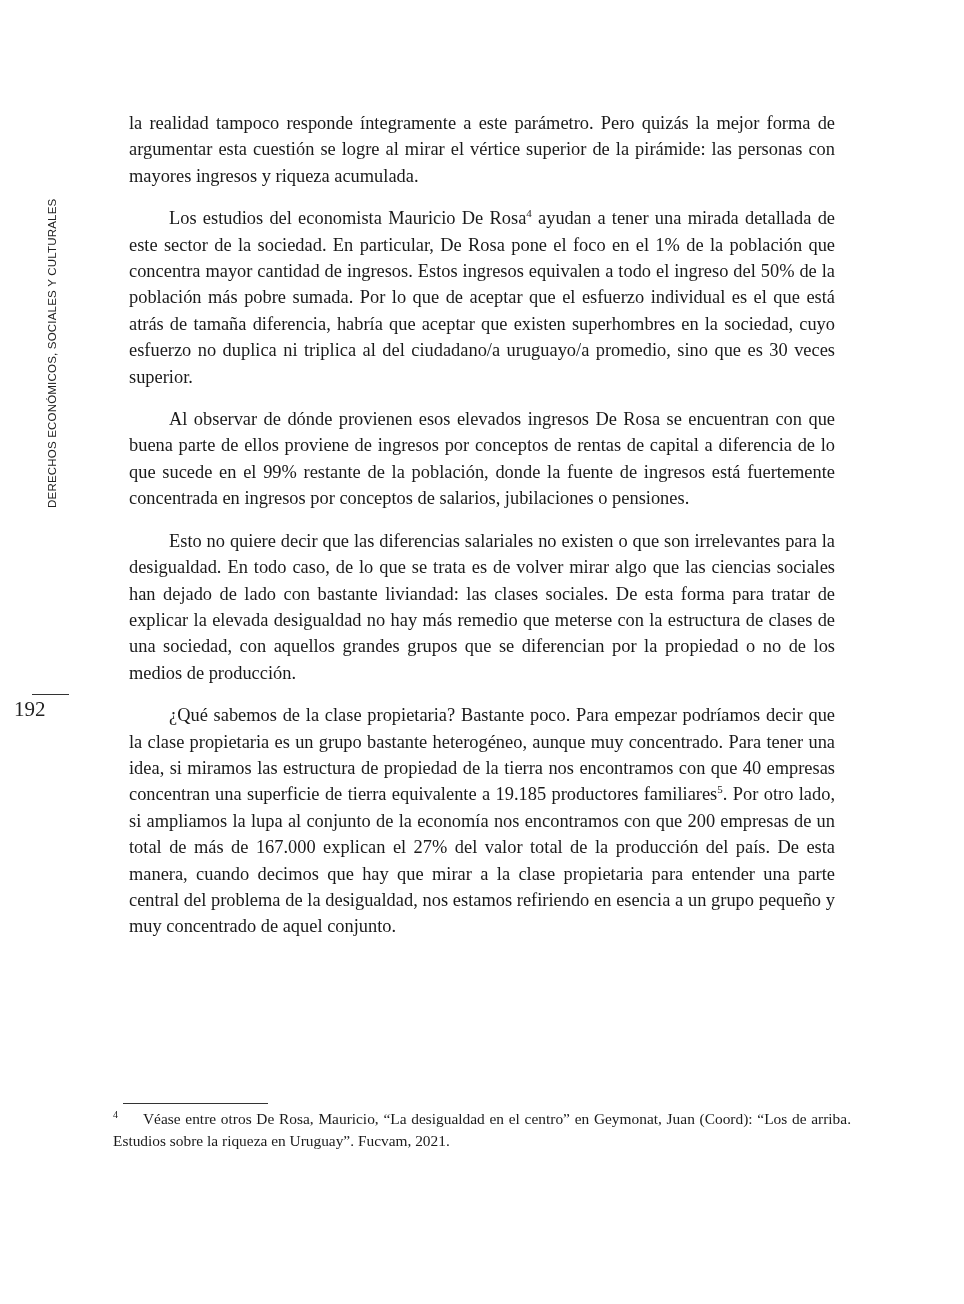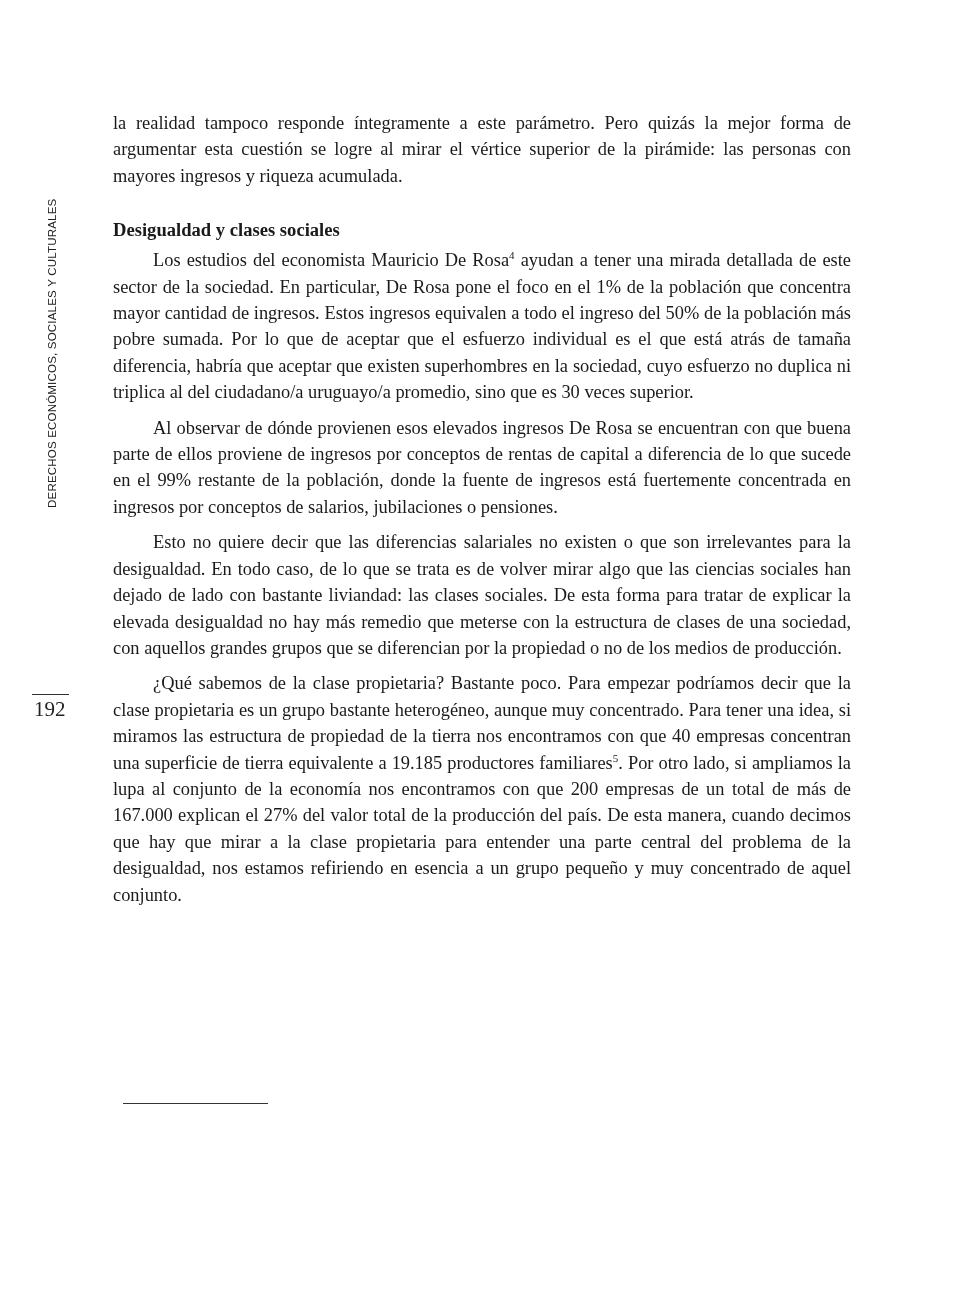--- a/index.html
+++ b/index.html
@@ -5,48 +5,48 @@
   html, body { margin: 0; padding: 0; background: #ffffff; }
   body { width: 964px; height: 1304px; position: relative; overflow: hidden;
          font-family: "Liberation Serif", "DejaVu Serif", serif; color: #1a1a1a; }
   .sidebar-title {
     position: absolute; left: 46px; top: 508px;
     transform-origin: left top; transform: rotate(-90deg);
     font-family: "Liberation Sans", "DejaVu Sans", sans-serif;
     font-size: 11.5px; letter-spacing: 0.2px; white-space: nowrap; color: #222;
   }
   .page-num-rule { position: absolute; left: 32px; top: 694px; width: 37px; height: 1px; background: #333; }
-  .page-num { position: absolute; left: 34px; top: 697px; font-size: 21px; color: #222; }
+  .page-num { position: absolute; left: 14px; top: 697px; font-size: 21px; color: #222; }
   .text-column { position: absolute; left: 113px; top: 110px; width: 738px; }
-  p { margin: 0; font-size: 18.4px; line-height: 26.4px; text-align: justify; }
+  p { margin: 16px; font-size: 18.4px; line-height: 26.4px; text-align: justify; }
   p.indent { text-indent: 40px; margin-top: 9px; }
   p.first { margin-top: 0; }
   h2 { margin: 28px 0 4px 0; font-size: 18.6px; line-height: 26px; font-weight: bold; }
   sup { font-size: 11px; line-height: 0; vertical-align: super; }
   .fn-rule { position: absolute; left: 123px; top: 1103px; width: 145px; height: 1px; background: #333; }
   .footnotes { position: absolute; left: 113px; top: 1108px; width: 738px; }
   .footnote { font-size: 15.4px; line-height: 21.6px; text-align: justify; margin: 0; }
   .fn-mark { font-size: 10px; vertical-align: super; line-height: 0; display: inline-block; width: 30px; }
 </style>
 </head>
 <body>
 
 <div class="sidebar-title">DERECHOS ECONÓMICOS, SOCIALES Y CULTURALES</div>
 <div class="page-num-rule"></div>
 <div class="page-num">192</div>
 
 <div class="text-column">
   <p class="first">la realidad tampoco responde íntegramente a este parámetro. Pero quizás la mejor forma de argumentar esta cuestión se logre al mirar el vértice superior de la pirámide: las personas con mayores ingresos y riqueza acumulada.</p>
 
-  <h2>Desigualdad y clases sociales</h2>
 
   <p class="indent" style="margin-top:0"><span>Los estudios del economista Mauricio De Rosa</span><sup>4</sup><span> ayudan a tener una mirada detallada de este sector de la sociedad. En particular, De Rosa pone el foco en el 1% de la población que concentra mayor cantidad de ingresos. Estos ingresos equivalen a todo el ingreso del 50% de la población más pobre sumada. Por lo que de aceptar que el esfuerzo individual es el que está atrás de tamaña diferencia, habría que aceptar que existen superhombres en la sociedad, cuyo esfuerzo no duplica ni triplica al del ciudadano/a uruguayo/a promedio, sino que es 30 veces superior.</span></p>
 
   <p class="indent">Al observar de dónde provienen esos elevados ingresos De Rosa se encuentran con que buena parte de ellos proviene de ingresos por conceptos de rentas de capital a diferencia de lo que sucede en el 99% restante de la población, donde la fuente de ingresos está fuertemente concentrada en ingresos por conceptos de salarios, jubilaciones o pensiones.</p>
 
   <p class="indent">Esto no quiere decir que las diferencias salariales no existen o que son irrelevantes para la desigualdad. En todo caso, de lo que se trata es de volver mirar algo que las ciencias sociales han dejado de lado con bastante liviandad: las clases sociales. De esta forma para tratar de explicar la elevada desigualdad no hay más remedio que meterse con la estructura de clases de una sociedad, con aquellos grandes grupos que se diferencian por la propiedad o no de los medios de producción.</p>
 
   <p class="indent"><span>¿Qué sabemos de la clase propietaria? Bastante poco. Para empezar podríamos decir que la clase propietaria es un grupo bastante heterogéneo, aunque muy concentrado. Para tener una idea, si miramos las estructura de propiedad de la tierra nos encontramos con que 40 empresas concentran una superficie de tierra equivalente a 19.185 productores familiares</span><sup>5</sup><span>. Por otro lado, si ampliamos la lupa al conjunto de la economía nos encontramos con que 200 empresas de un total de más de 167.000 explican el 27% del valor total de la producción del país. De esta manera, cuando decimos que hay que mirar a la clase propietaria para entender una parte central del problema de la desigualdad, nos estamos refiriendo en esencia a un grupo pequeño y muy concentrado de aquel conjunto.</span></p>
 </div>
 
 <div class="fn-rule"></div>
 <div class="footnotes">
+  <p class="footnote"><span class="fn-mark">4</span><span>Véase entre otros De Rosa, Mauricio, “La desigualdad en el centro” en Geymonat, Juan (Coord): “Los de arriba. Estudios sobre la riqueza en Uruguay”. Fucvam, 2021.</span></p>
 </div>
 
 </body></html>

